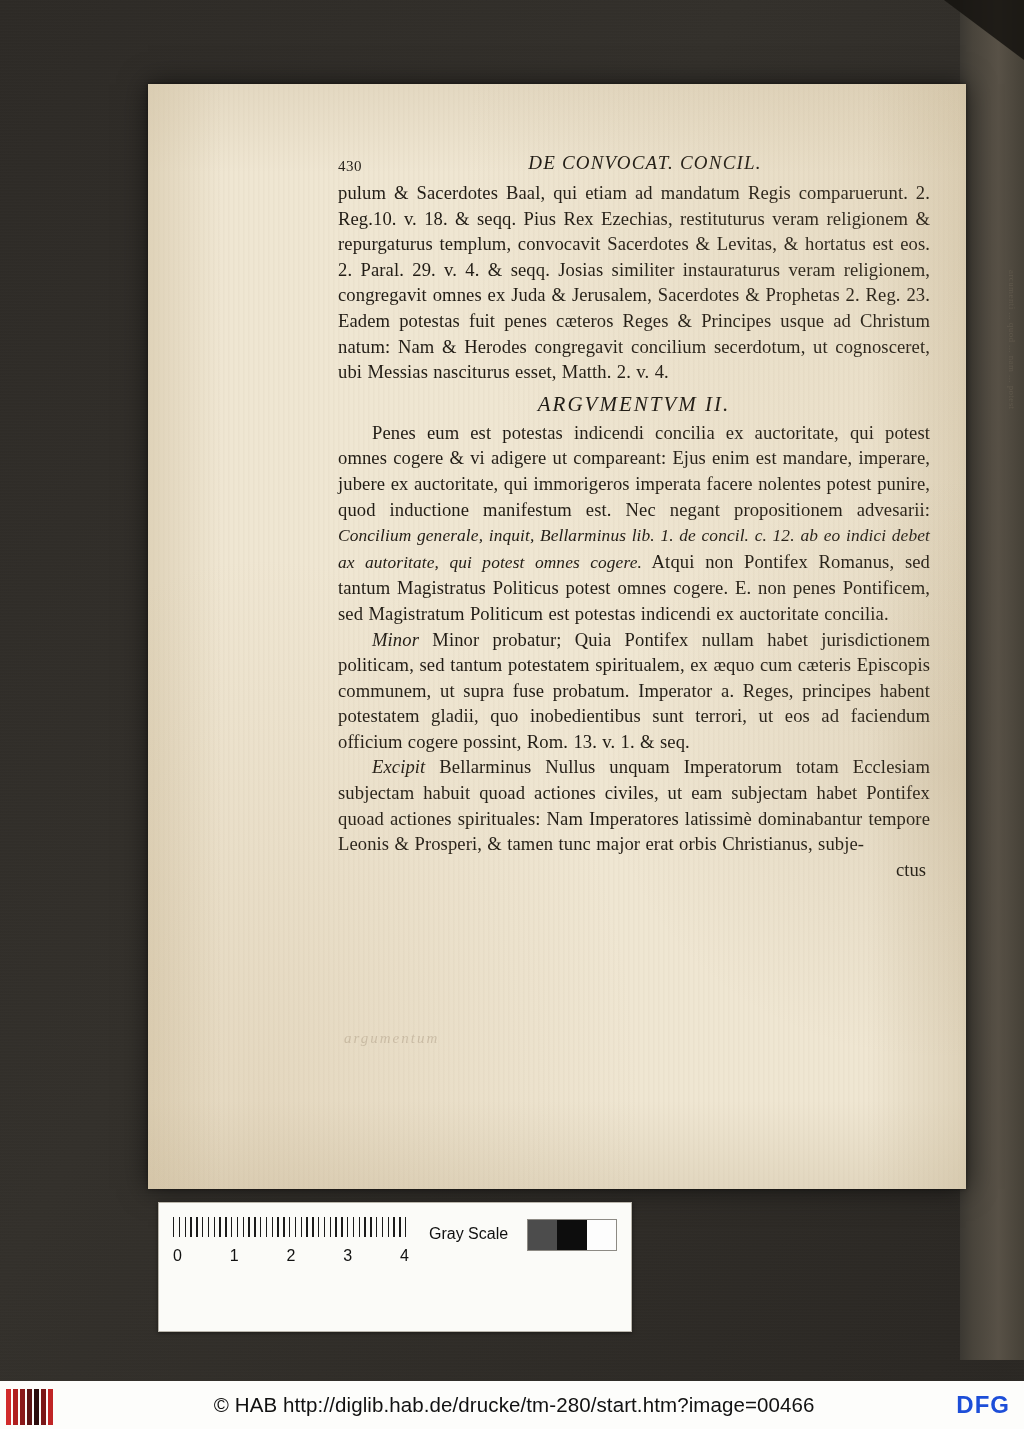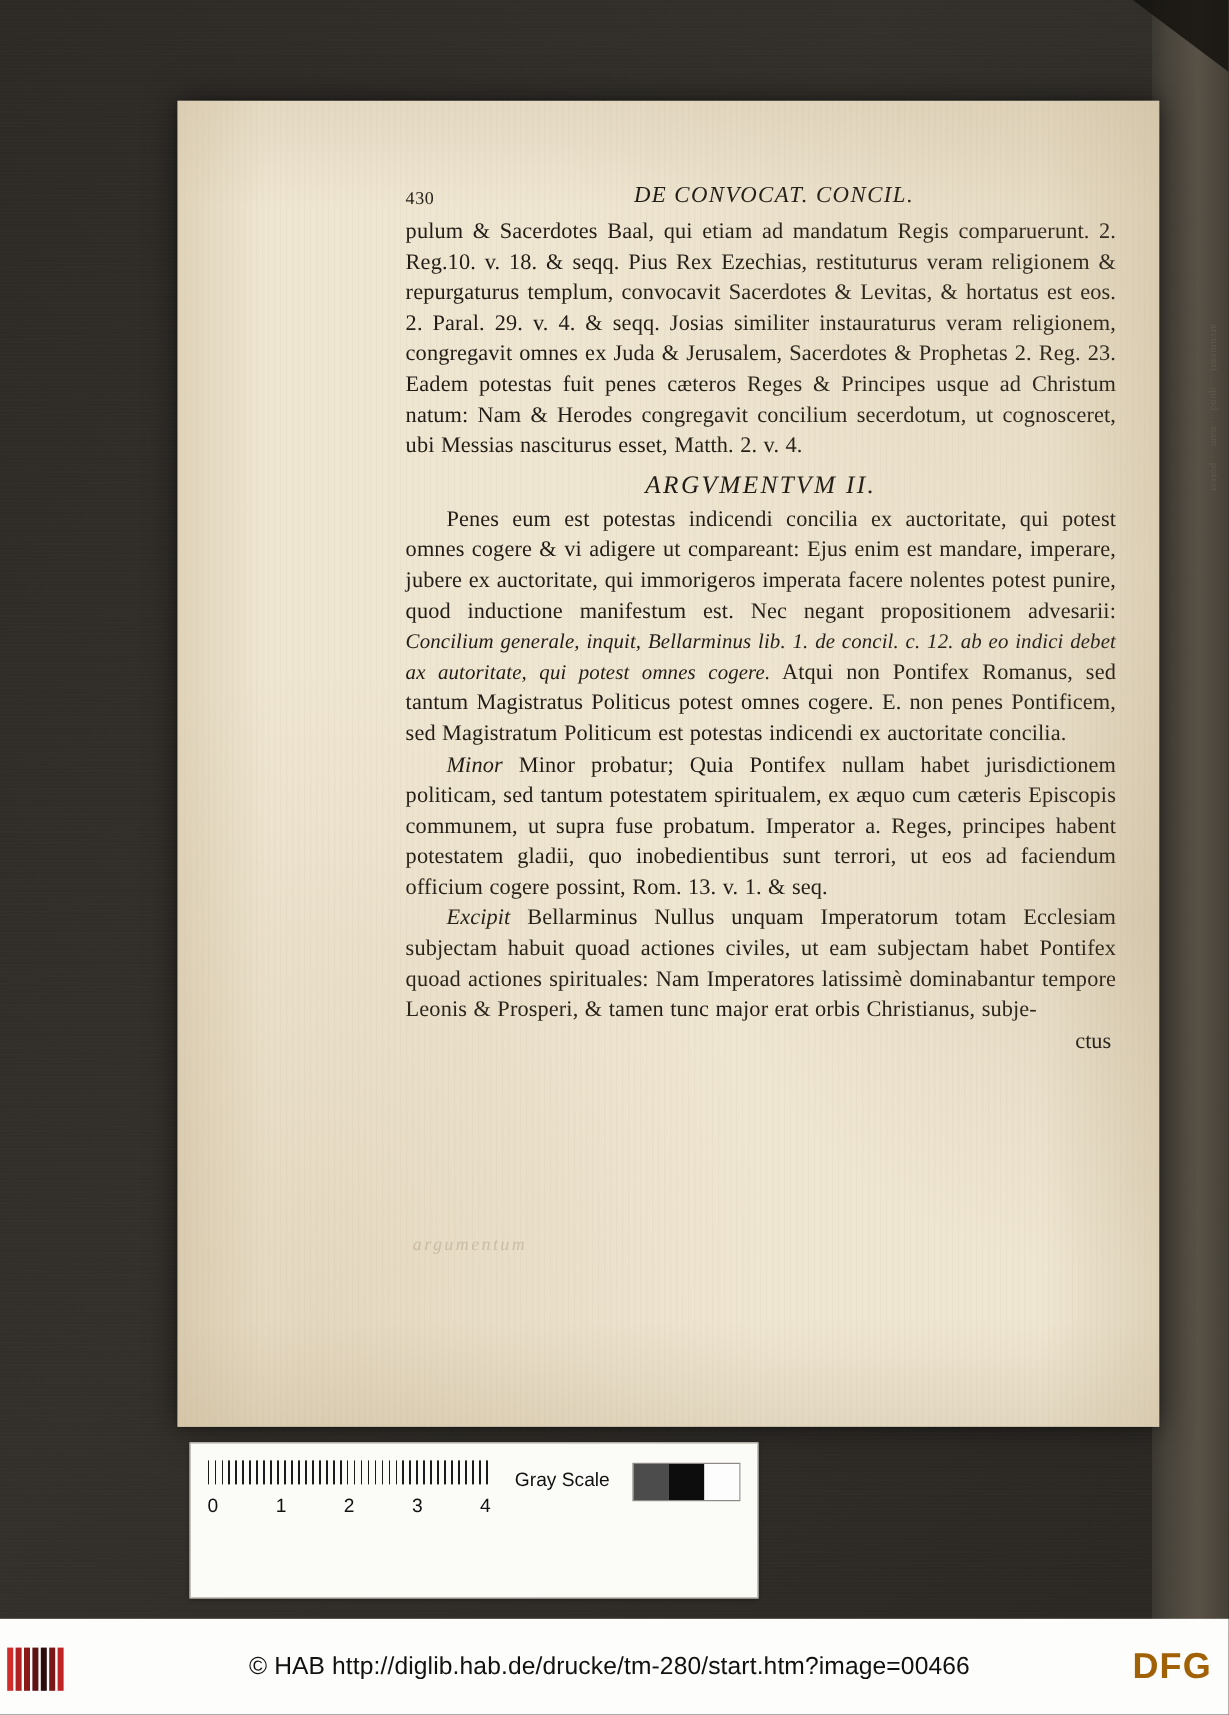--- a/index.html
+++ b/index.html
@@ -216,21 +216,21 @@
   .gp1 { background: #4c4c4c; }
   .gp2 { background: #0d0d0d; }
   .gp3 { background: #fdfdfd; }
 
   
   .footer {
     position: absolute;
     left: 0;
     bottom: 0;
     width: 1024px;
-    height: 80px;
+    height: 48px;
     background: #fdfdfb;
     display: flex;
     align-items: center;
     font-family: "Liberation Sans", sans-serif;
   }
   .colorbars {
     width: 56px;
     height: 40px;
     margin-left: 6px;
     display: flex;
@@ -242,22 +242,22 @@
     flex: 1 1 auto;
     text-align: center;
     font-size: 20.5px;
     color: #111;
     letter-spacing: .1px;
     padding-left: 10px;
   }
   .dfg {
     font-family: "Liberation Sans", sans-serif;
     font-weight: bold;
-    font-size: 30px;
-    color: #a16207;
+    font-size: 24px;
+    color: #1d4ed8;
     letter-spacing: 1px;
     padding-right: 14px;
   }
 </style>
 </head>
 <body>
 
 <div class="scan-bg">
   <div class="bg-noise"></div>
 </div>

